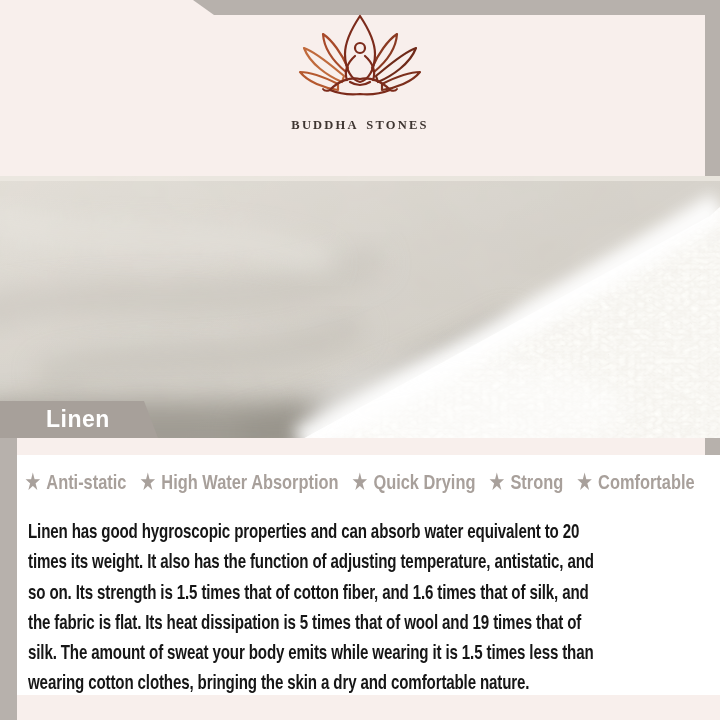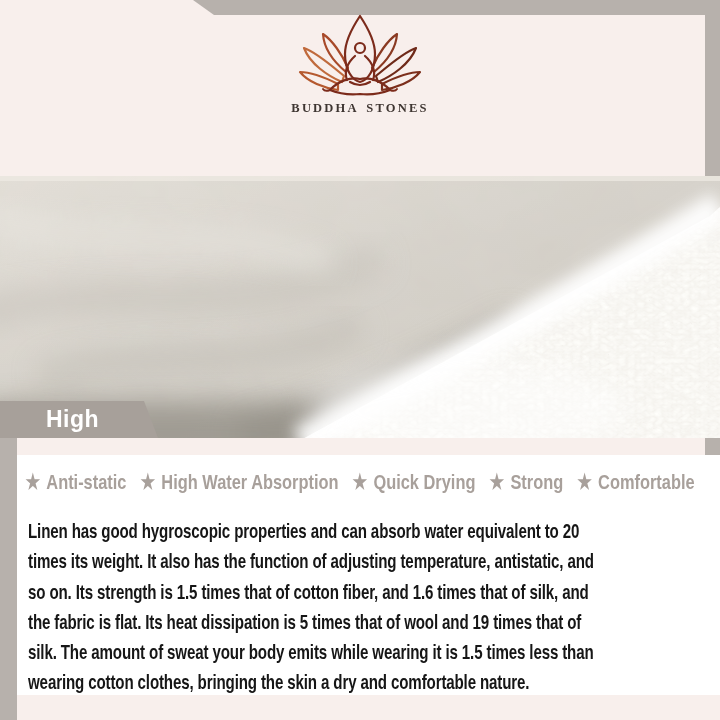--- a/index.html
+++ b/index.html
@@ -16,21 +16,21 @@
   .ribbon{position:absolute;background:rgba(130,125,120,0.55);}
   .ribbon-top{top:0;left:0;right:0;height:15px;
     clip-path:polygon(193px 0,100% 0,100% 100%,214px 100%);}
   .ribbon-right{top:15px;right:0;width:15px;height:529px;
     clip-path:polygon(0 0,100% 0,100% 100%,0 calc(100% - 33px));}
   .ribbon-left{top:180px;left:0;width:17px;height:540px;
     clip-path:polygon(0 6px,100% 22px,100% 100%,0 100%);}
 
   
   .logo-block{position:absolute;top:12px;left:0;right:0;display:flex;flex-direction:column;align-items:center;}
-  .brand-name{margin-top:3px;font-family:"Liberation Serif",serif;font-weight:700;font-size:12.5px;
+  .brand-name{margin-top:20px;font-family:"Liberation Serif",serif;font-weight:700;font-size:12.5px;
     letter-spacing:2.2px;word-spacing:3px;color:#3e3531;}
 
   
   .title-panel{position:absolute;left:148px;top:126px;width:436px;height:48px;background:var(--panel);
     display:flex;align-items:center;justify-content:center;}
   .title-text{font-weight:700;font-size:31px;color:var(--title-text);white-space:nowrap;
     transform:scaleX(0.9);letter-spacing:0px;}
 
   
   .photo-wrap{position:absolute;left:0;top:176px;width:720px;height:262px;overflow:hidden;background:#d8d4cd;}
@@ -125,21 +125,21 @@
       <path d="M240,262 C330,240 420,200 520,150" stroke="#9a958c" stroke-width="30" fill="none" opacity="0.65" filter="url(#fBlur14)"></path>
       <ellipse cx="150" cy="258" rx="330" ry="34" fill="#8f8b82" opacity="0.75" filter="url(#fBlur14)"></ellipse>
       <path d="M290,270 L710,40 L728,24 L728,270 Z" fill="#f1eee9" filter="url(#fBoucle)"></path>
       <path d="M300,266 C430,200 570,120 720,30" stroke="#ffffff" stroke-width="30" fill="none" opacity="0.95" filter="url(#fBlur8)"></path>
       <ellipse cx="470" cy="235" rx="160" ry="50" fill="#ffffff" opacity="0.5" filter="url(#fBlur14)"></ellipse>
       <rect width="720" height="5" fill="#efebe4" opacity="0.7"></rect>
     </svg>
   </div>
 
   <div class="badge">
-    <span class="badge-label">High</span>
+    <span class="badge-label">Linen</span>
   </div>
 
   <div class="bottom-panel"></div>
 
   <div class="features-row">
     <div class="features-inner">
       <span class="feature-item">
         <span class="star">★</span>
         <span>Anti-static</span>
       </span>

